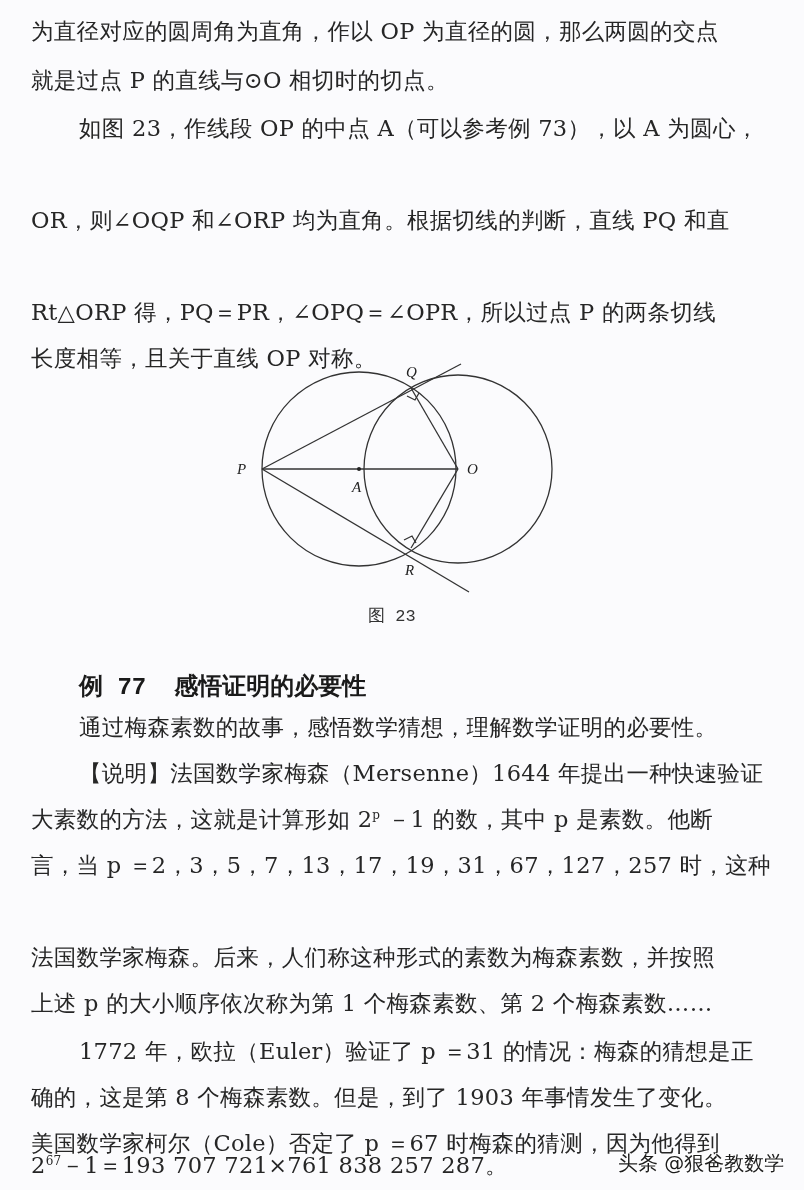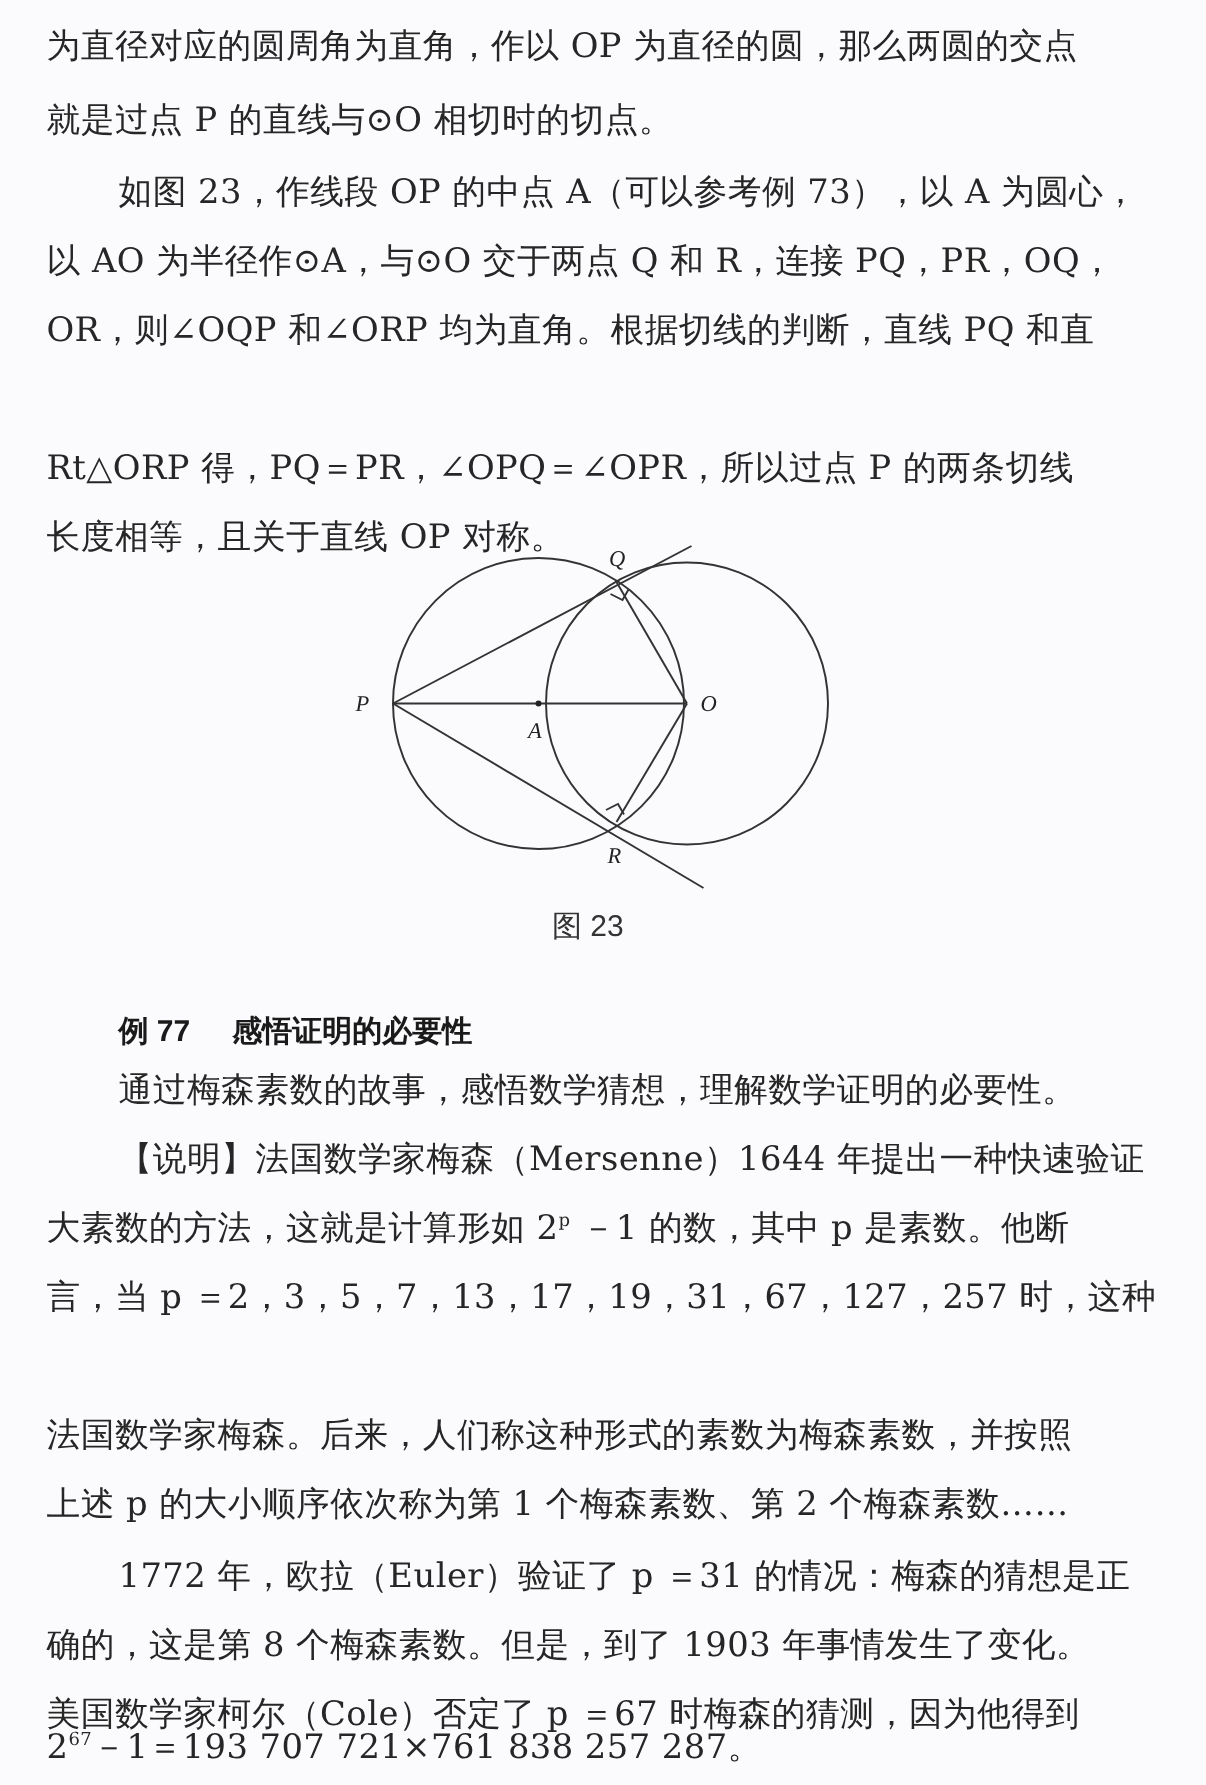--- a/index.html
+++ b/index.html
@@ -10,46 +10,45 @@
   }
   .page { position: absolute; left: 0; top: 0; width: 804px; height: 978px; }
   .line {
     position: absolute; left: 31px; width: 740px;
     font-size: 22.5px; line-height: 30px; white-space: nowrap;
     letter-spacing: 0.3px; color: #262626;
   }
   .indent { left: 79px; }
   .heading {
     position: absolute; left: 79px; top: 674px;
-    font-size: 20px; font-weight: bold; line-height: 28px; color: #1a1a1a;
-    font-family: Liberation Sans, sans-serif;
+    font-size: 24px; font-weight: bold; line-height: 28px; color: #1a1a1a;
+    font-family: Liberation Mono, monospace;
   }
   .heading .gap { display: inline-block; width: 28px; }
   .figure { position: absolute; left: 230px; top: 350px; width: 360px; height: 250px; }
   .fig-caption {
-    position: absolute; left: 368px; top: 604px; font-size: 20px; color: #333;
-    font-family: Liberation Sans, sans-serif;
+    position: absolute; left: 368px; top: 604px; font-size: 17px; color: #333;
+    font-family: Liberation Mono, monospace;
   }
   .watermark {
     position: absolute; left: 618px; top: 1150px; font-size: 20px; color: #1b1b1b;
     font-family: "DejaVu Sans", sans-serif;
     text-shadow: 1px 1px 0 #fff, -1px -1px 0 #fff;
   }
   sup { font-size: 12px; line-height: 0; }
 </style>
 </head>
 <body>
 
 <div class="page">
 
   <div class="line" style="top:16px">为直径对应的圆周角为直角，作以 OP 为直径的圆，那么两圆的交点</div>
   <div class="line" style="top:65px">就是过点 P 的直线与⊙O 相切时的切点。</div>
 
   <div class="line indent" style="top:113px">如图 23，作线段 OP 的中点 A（可以参考例 73），以 A 为圆心，</div>
-  <div class="line" style="top:159px">以 AO 为半径作⊙A，与⊙O 交于两点 Q 和 R，连接 PQ，PR，OQ，</div>
   <div class="line" style="top:205px">OR，则∠OQP 和∠ORP 均为直角。根据切线的判断，直线 PQ 和直</div>
   <div class="line" style="top:297px">Rt△ORP 得，PQ＝PR，∠OPQ＝∠OPR，所以过点 P 的两条切线</div>
   <div class="line" style="top:343px">长度相等，且关于直线 OP 对称。</div>
 
   <svg class="figure" viewBox="230 350 360 250" width="360" height="250">
     <g fill="none" stroke="#333" stroke-width="1.3">
       <circle cx="359" cy="469" r="97"></circle>
       <circle cx="458" cy="469" r="94"></circle>
       <line x1="262" y1="469" x2="458" y2="469"></line>
       <line x1="262" y1="469" x2="461" y2="364"></line>
@@ -80,13 +79,14 @@
   <div class="line" style="top:804px"><span>大素数的方法，这就是计算形如 2</span><sup>p</sup><span> －1 的数，其中 p 是素数。他断</span></div>
   <div class="line" style="top:850px">言，当 p ＝2，3，5，7，13，17，19，31，67，127，257 时，这种</div>
   <div class="line" style="top:942px">法国数学家梅森。后来，人们称这种形式的素数为梅森素数，并按照</div>
   <div class="line" style="top:988px">上述 p 的大小顺序依次称为第 1 个梅森素数、第 2 个梅森素数……</div>
 
   <div class="line indent" style="top:1036px">1772 年，欧拉（Euler）验证了 p ＝31 的情况：梅森的猜想是正</div>
   <div class="line" style="top:1082px">确的，这是第 8 个梅森素数。但是，到了 1903 年事情发生了变化。</div>
   <div class="line" style="top:1128px">美国数学家柯尔（Cole）否定了 p ＝67 时梅森的猜测，因为他得到</div>
   <div class="line" style="top:1150px"><span>2</span><sup>67</sup><span>－1＝193 707 721×761 838 257 287。</span></div>
 
+  <div class="watermark">头条 @狠爸教数学</div>
 </div>
 
 </body></html>

